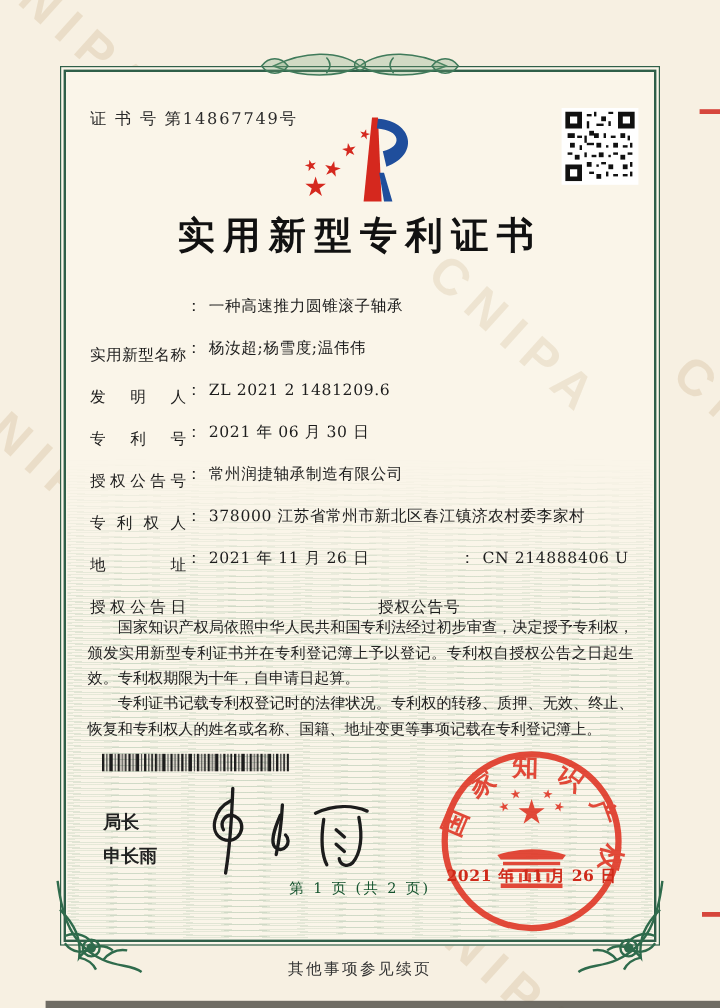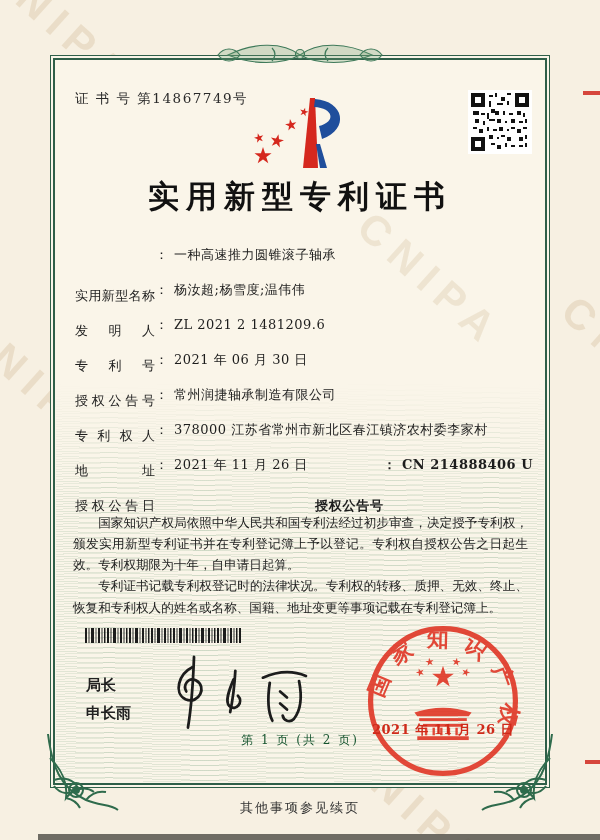--- a/index.html
+++ b/index.html
@@ -22,21 +22,21 @@
   .cert-no{position:absolute;left:75px;top:90px;font-size:13.5px;letter-spacing:1.5px;color:#2a2a2a;}
   .logo{position:absolute;left:250px;top:94px;width:100px;height:80px;}
   .qr{position:absolute;left:468px;top:90px;width:58px;height:58px;background:#fff;padding:3px;}
   .title{position:absolute;left:0;top:176px;width:100%;text-align:center;
          font-size:31px;font-weight:bold;letter-spacing:7px;color:#111;}
   .frow{position:absolute;left:75px;width:450px;height:20px;font-size:13px;white-space:nowrap;}
   .flabel{display:inline-block;width:80px;text-align:justify;text-align-last:justify;
           -moz-text-align-last:justify;vertical-align:top;margin-top:41px;}
   .fcolon{display:inline-block;margin-right:6px;}
   .fvalue{letter-spacing:.5px;}
-  .grant{position:absolute;left:240px;top:0;font-weight:bold;}
+  .grant{position:absolute;left:240px;top:0;}
   .grant .flabel{width:68px;}
   .paras{position:absolute;left:73px;top:484px;width:455px;font-size:12.6px;
          line-height:1.68;text-align:justify;color:#222;margin-top:28px;}
   .paras p{margin:0;text-indent:2em;}
   .barcode{position:absolute;left:85px;top:628px;width:156px;height:15px;}
   .signer{position:absolute;left:86px;top:672px;font-size:15px;font-weight:600;
           font-family:"DejaVu Sans","Liberation Sans",sans-serif;color:#222;line-height:1.85;}
   .signature{position:absolute;left:163px;top:650px;width:155px;height:82px;}
   .seal{position:absolute;left:362px;top:620px;width:162px;height:162px;}
   .seal-date{position:absolute;left:368px;top:721px;width:150px;text-align:center;

